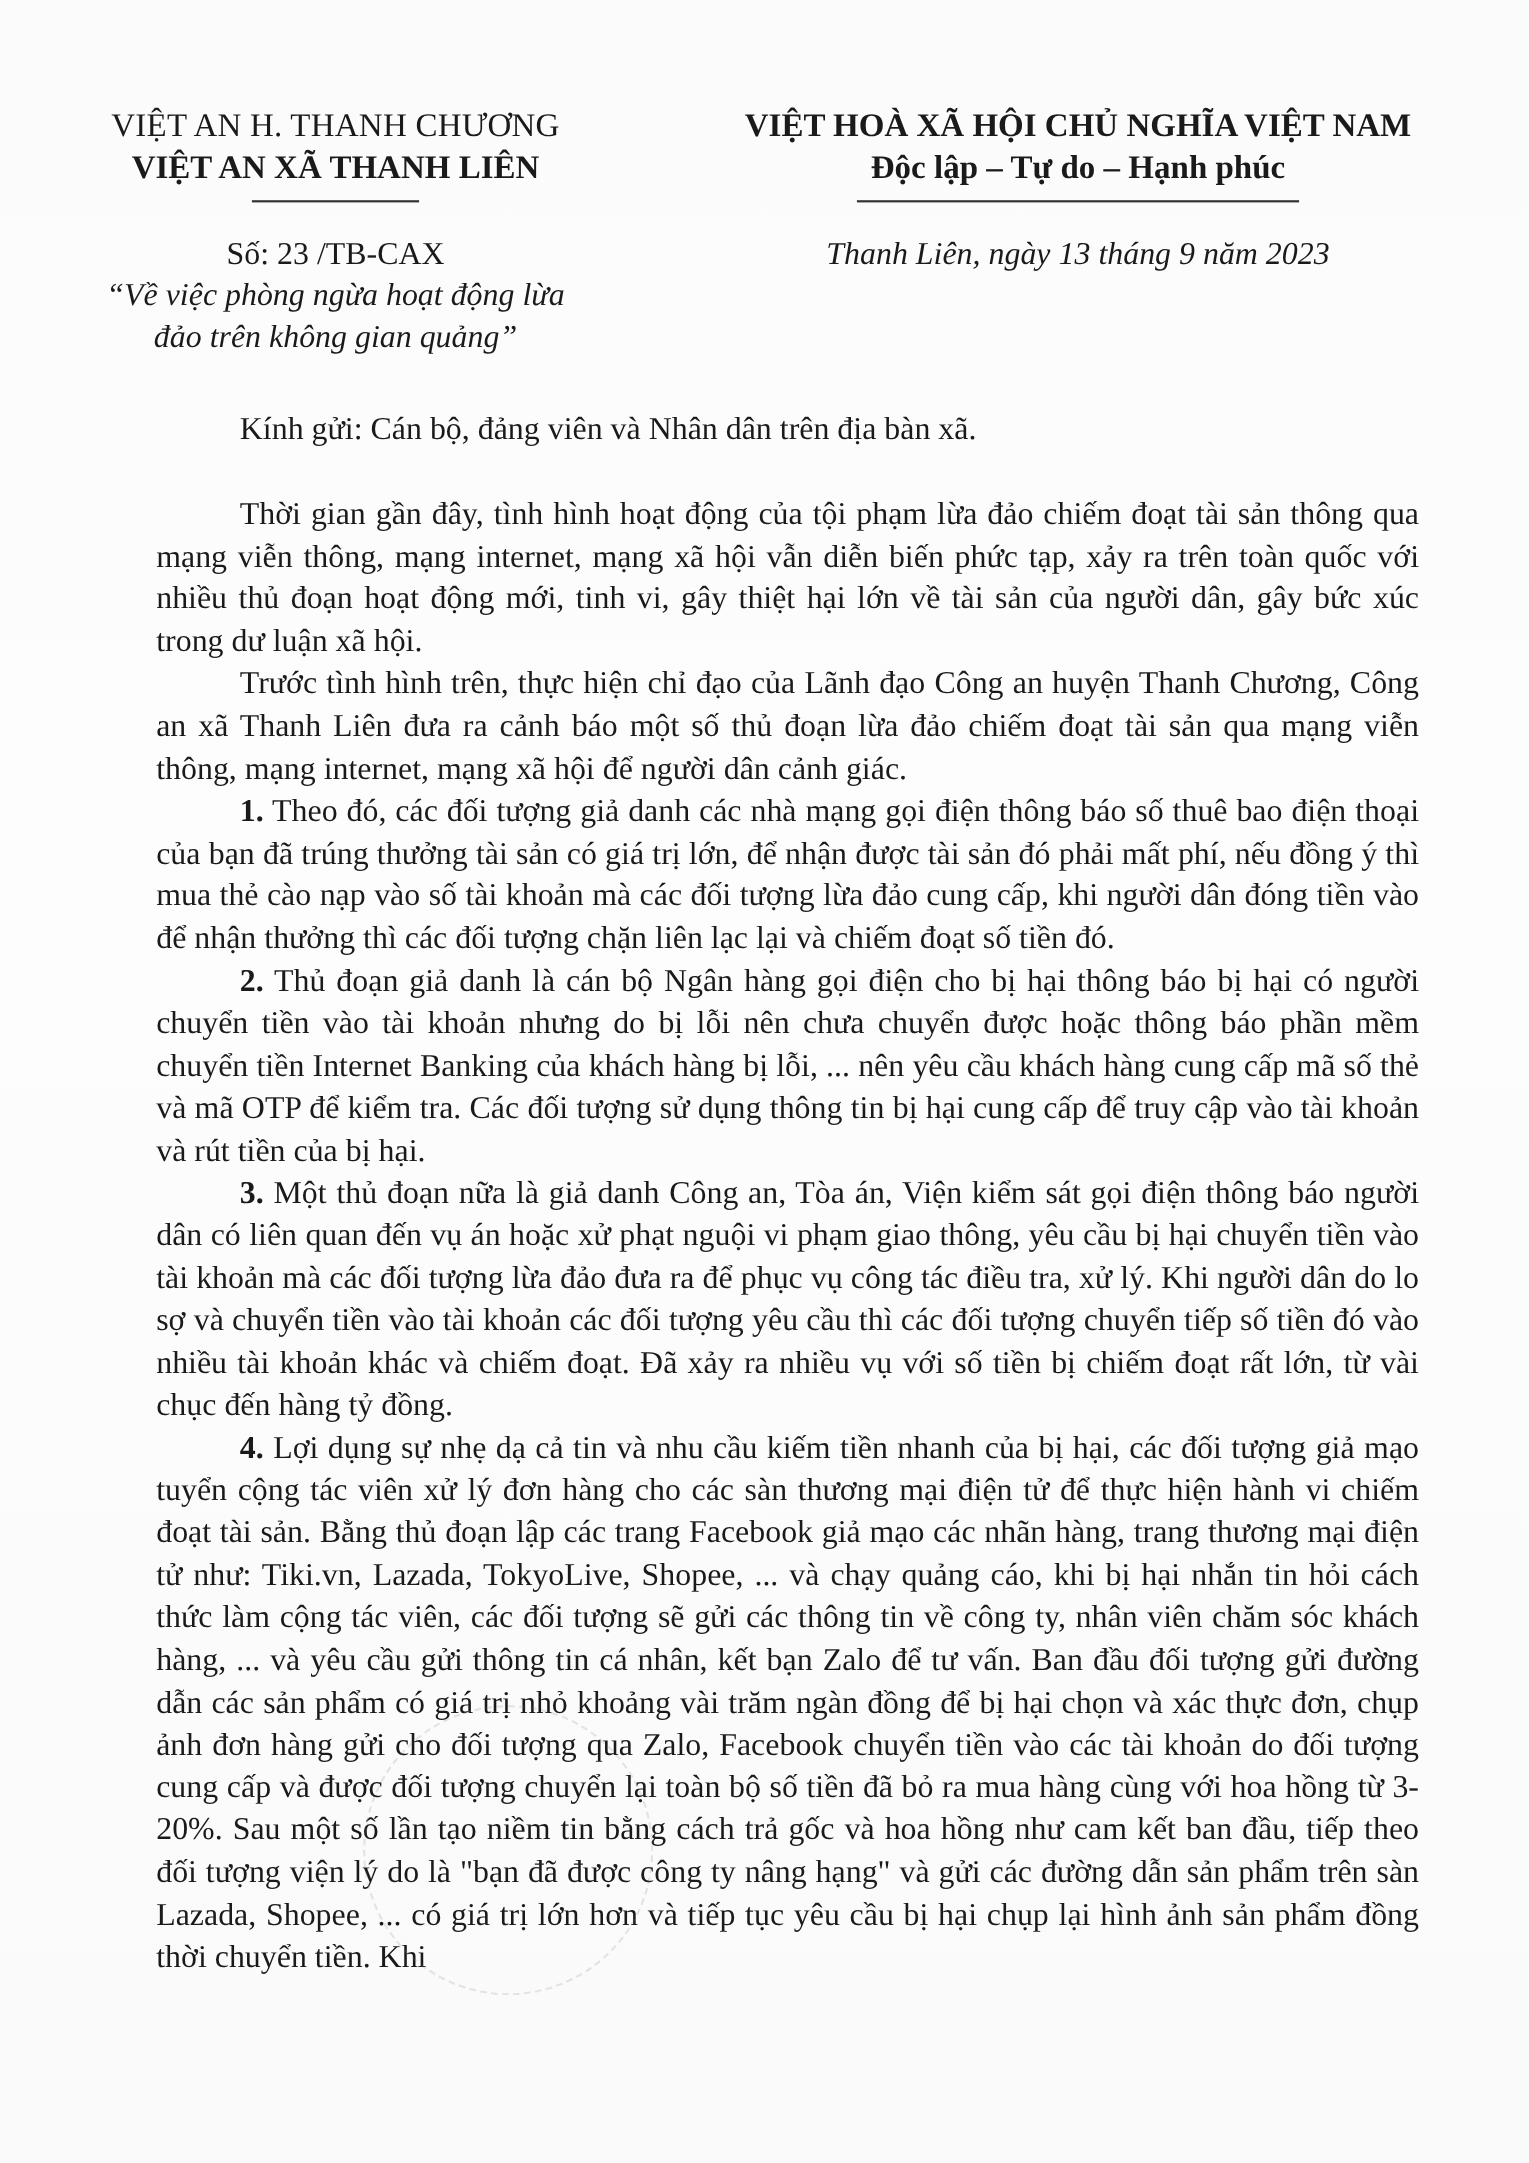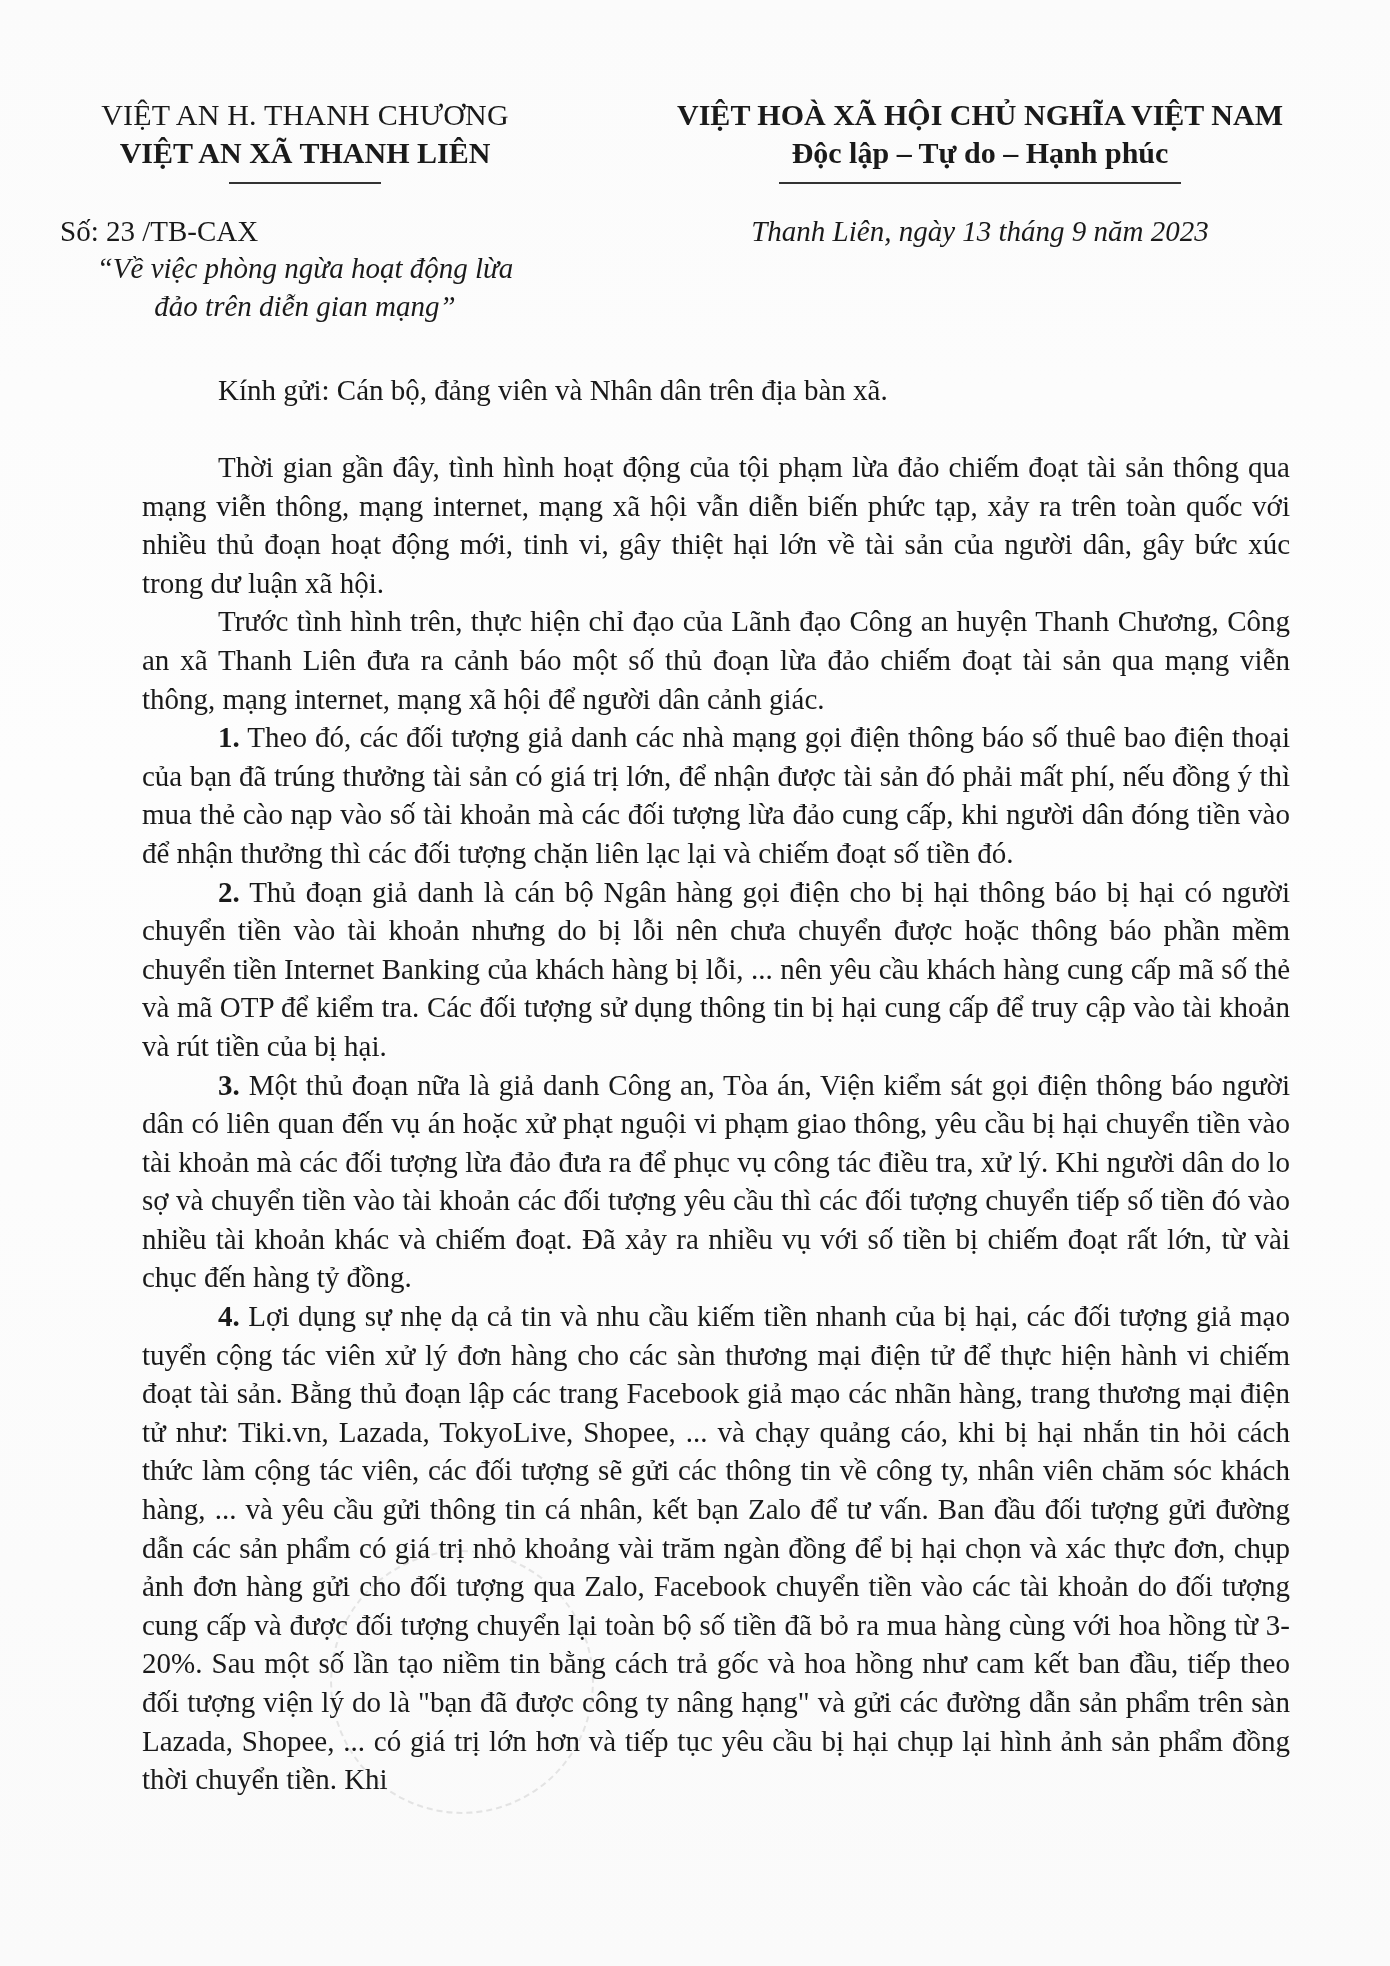--- a/index.html
+++ b/index.html
@@ -10,21 +10,21 @@
     .page { position: absolute; left: 0; top: 0; width: 1390px; height: 1966px;
       background: linear-gradient(180deg, #fbfbfb 0%, #fdfdfd 40%, #fafafa 100%); }
     .hdr-left { position: absolute; left: 60px; top: 96px; width: 490px; text-align: center; }
     .hdr-right { position: absolute; left: 620px; top: 96px; width: 720px; text-align: center; }
     .agency-parent { font-size: 30px; line-height: 38px; letter-spacing: 0.2px; }
     .agency-name { font-size: 30px; line-height: 38px; font-weight: bold; }
     .nation { font-size: 30px; line-height: 38px; font-weight: bold; }
     .motto { font-size: 30px; line-height: 38px; font-weight: bold; }
     .rule-left { width: 152px; height: 2px; background: #333; margin: 10px auto 0; }
     .rule-right { width: 402px; height: 2px; background: #333; margin: 10px auto 0; }
-    .docno { position: absolute; left: 60px; top: 213px; width: 490px; font-size: 29px; line-height: 36px; }
+    .docno { position: absolute; left: 60px; top: 213px; width: 490px; text-align: center; font-size: 29px; line-height: 36px; }
     .subject { position: absolute; left: 60px; top: 249px; width: 490px; text-align: center; font-size: 29px; line-height: 38px; font-style: italic; }
     .place-date { position: absolute; left: 620px; top: 213px; width: 720px; text-align: center; font-size: 29px; line-height: 36px; font-style: italic; }
     .salutation { position: absolute; left: 218px; top: 372px; font-size: 29px; line-height: 36px; }
     .body { position: absolute; left: 142px; top: 448px; width: 1148px; font-size: 29px; line-height: 38.6px; text-align: justify; }
     .body p { margin: 0; text-indent: 76px; }
     .num { font-weight: bold; }
     .stamp { position: absolute; left: 330px; top: 1550px; width: 260px; height: 260px; border-radius: 50%;
       border: 2px dashed rgba(120,120,120,0.18); pointer-events: none; }
   </style>
 </head>
@@ -40,21 +40,21 @@
 
   <div class="hdr-right">
     <div class="nation">VIỆT HOÀ XÃ HỘI CHỦ NGHĨA VIỆT NAM</div>
     <div class="motto">Độc lập – Tự do – Hạnh phúc</div>
     <div class="rule-right"></div>
   </div>
 
   <div class="docno">Số: 23 /TB-CAX</div>
   <div class="subject">
     <div>“Về việc phòng ngừa hoạt động lừa</div>
-    <div>đảo trên diễn gian mạng”</div>
+    <div>đảo trên không gian quảng”</div>
   </div>
 
   <div class="place-date">Thanh Liên, ngày 13 tháng 9 năm 2023</div>
 
   <div class="salutation">Kính gửi: Cán bộ, đảng viên và Nhân dân trên địa bàn xã.</div>
 
   <div class="body">
     <p><span>Thời gian gần đây, tình hình hoạt động của tội phạm lừa đảo chiếm đoạt tài sản thông qua mạng viễn thông, mạng internet, mạng xã hội vẫn diễn biến phức tạp, xảy ra trên toàn quốc với nhiều thủ đoạn hoạt động mới, tinh vi, gây thiệt hại lớn về tài sản của người dân, gây bức xúc trong dư luận xã hội.</span></p>
     <p><span>Trước tình hình trên, thực hiện chỉ đạo của Lãnh đạo Công an huyện Thanh Chương, Công an xã Thanh Liên đưa ra cảnh báo một số thủ đoạn lừa đảo chiếm đoạt tài sản qua mạng viễn thông, mạng internet, mạng xã hội để người dân cảnh giác.</span></p>
     <p><span class="num">1.</span> <span>Theo đó, các đối tượng giả danh các nhà mạng gọi điện thông báo số thuê bao điện thoại của bạn đã trúng thưởng tài sản có giá trị lớn, để nhận được tài sản đó phải mất phí, nếu đồng ý thì mua thẻ cào nạp vào số tài khoản mà các đối tượng lừa đảo cung cấp, khi người dân đóng tiền vào để nhận thưởng thì các đối tượng chặn liên lạc lại và chiếm đoạt số tiền đó.</span></p>

